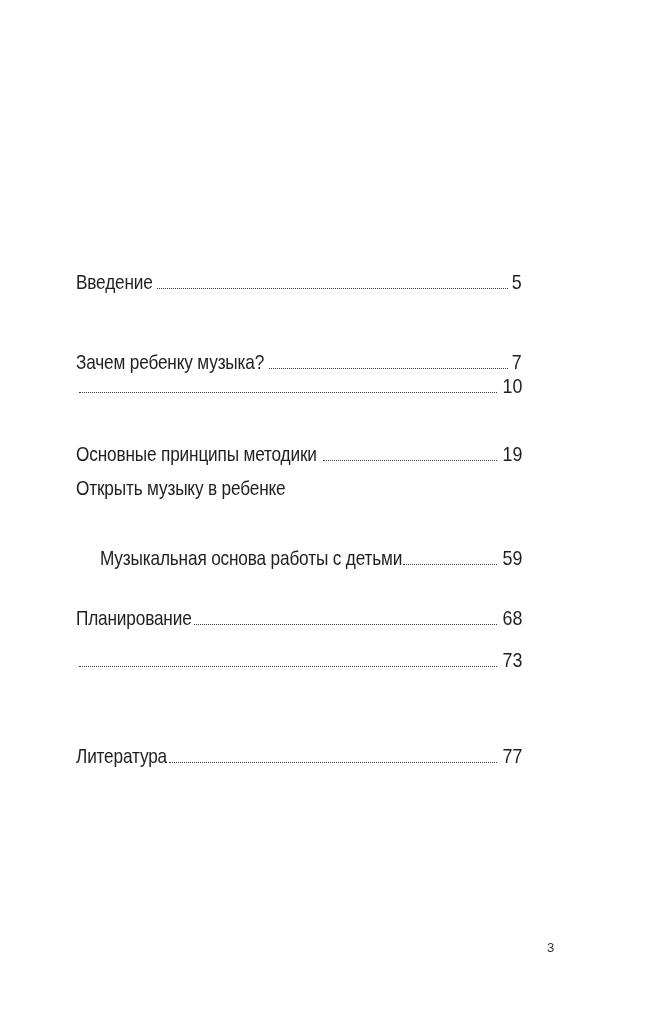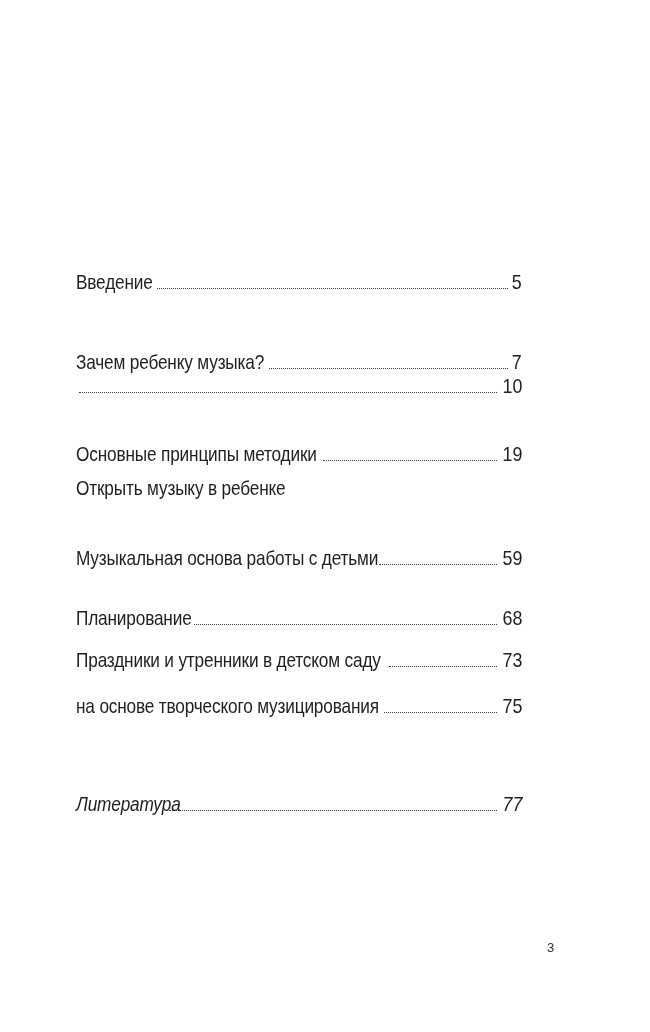--- a/index.html
+++ b/index.html
@@ -118,51 +118,45 @@
   </div>
 
   <div class="entry" style="top:206px;">
     <div class="first-line">
       <span class="title-text">Открыть музыку в ребенке</span>
     </div>
   </div>
 
   <div class="entry" style="top:276px;">
     <div class="line">
-      <span class="title-wrap" style="width:300px;"><span class="title-text">Музыкальная основа работы с детьми</span></span>
+      <span class="title-wrap" style="width:300px;margin-left:24px;"><span class="title-text">Музыкальная основа работы с детьми</span></span>
       <span class="leader"></span>
       <span class="page-num">59</span>
     </div>
   </div>
 
   <div class="entry" style="top:336px;">
     <div class="line">
       <span class="title-wrap" style="width:115px;"><span class="title-text">Планирование</span></span>
       <span class="leader"></span>
       <span class="page-num">68</span>
     </div>
   </div>
 
   <div class="entry" style="top:378px;">
     <div class="line">
-      <span class="title-wrap" style="width:310px;"><span class="title-text">Праздники и утренники в детском саду</span></span>
       <span class="leader"></span>
       <span class="page-num">73</span>
     </div>
   </div>
 
   <div class="entry" style="top:424px;">
-    <div class="line">
-      <span class="title-wrap" style="width:305px;"><span class="title-text">на основе творческого музицирования</span></span>
-      <span class="leader"></span>
-      <span class="page-num">75</span>
-    </div>
   </div>
 
-  <div class="entry" style="top:522px;font-style:italic;">
+  <div class="entry" style="top:474px;">
     <div class="line">
       <span class="title-wrap" style="width:90px;"><span class="title-text">Литература</span></span>
       <span class="leader"></span>
       <span class="page-num">77</span>
     </div>
   </div>
 
 </div>
 
 <div class="folio">3</div>

